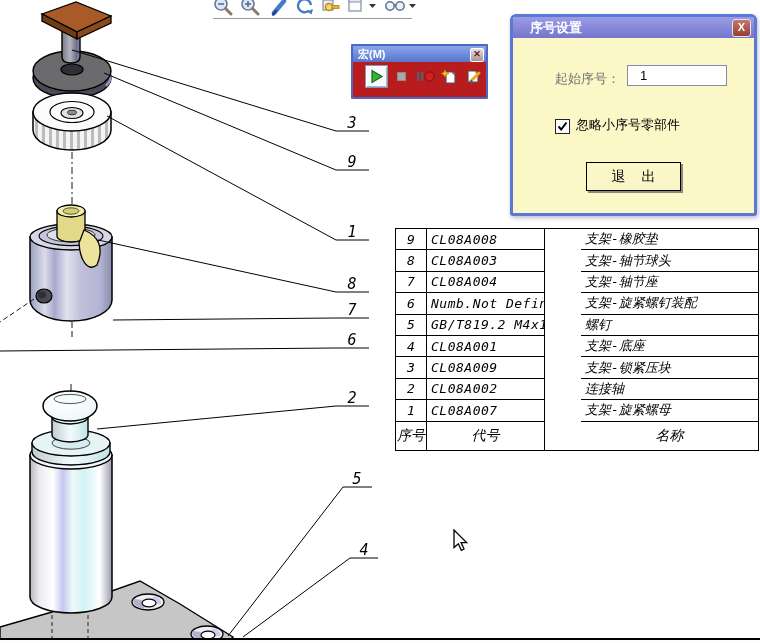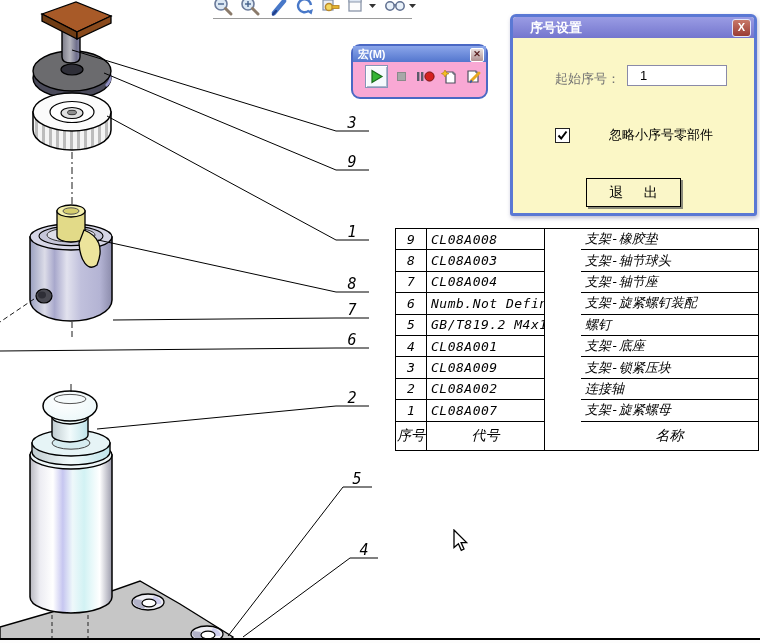--- a/index.html
+++ b/index.html
@@ -21,21 +21,21 @@
   #bom .c{border-right:1px solid #000;border-bottom:1px solid #000;
           display:flex;align-items:center;font-size:13px;overflow:hidden;white-space:nowrap;}
   #bom .seq{justify-content:center;}
   #bom .code{padding-left:4px;letter-spacing:0.5px;font-style:italic;}
   #bom .nam{padding-left:4px;}
   #bom .lastcol{border-right:none;margin-left:36px;}
   #bom .hdr{border-bottom:none;justify-content:center;font-size:14px;}
 
   
   #macro{position:absolute;left:351px;top:44px;width:137px;height:55px;
-         border:2px solid #4a68c4;border-radius:9px;background:#f9a8d4;box-sizing:border-box;}
+         border:2px solid #4a68c4;border-radius:1px;background:#b91c1c;box-sizing:border-box;}
   #macro-title{height:16px;background:linear-gradient(#8ba6ea,#5376cе);
          background:linear-gradient(#8ba6ea,#5376ce);color:#fff;font-size:11px;font-weight:bold;
          line-height:16px;padding-left:5px;position:relative;}
   #macro-close{position:absolute;right:2px;top:2px;width:12px;height:12px;background:#c8b8b8;
          background:linear-gradient(#e8e0e0,#b09090);border:1px solid #fff;border-radius:2px;
          color:#5a2020;font-size:9px;font-weight:bold;line-height:11px;text-align:center;cursor:default;}
   #macro-body{display:flex;align-items:center;padding:3px 0 0 12px;gap:3px;}
   .mbtn{width:21px;height:21px;display:flex;align-items:center;justify-content:center;}
   .mbtn.raised{background:#f6f9fd;border:1px solid #8694b8;
          box-shadow:inset 1px 1px 0 #ffffff,inset -1px -1px 0 #aab6cc;}
@@ -46,27 +46,27 @@
           box-shadow:1px 2px 4px rgba(60,60,120,.35);}
   #dialog-titlebar{height:21px;background:linear-gradient(#9a9ce4,#7476ce);
           border-radius:3px 3px 0 0;position:relative;}
   #dialog-title{color:#fff;font-weight:bold;font-size:13px;line-height:21px;padding-left:17px;}
   #dialog-close{position:absolute;right:3px;top:2px;width:17px;height:16px;
           background:linear-gradient(#c87868,#9a3c34);border:1px solid #dfe4fa;border-radius:3px;
           color:#fff;font-size:11px;font-weight:bold;text-align:center;line-height:15px;cursor:default;}
   #start-label{position:absolute;left:42px;top:53px;font-size:13px;color:#737373;}
   #start-input{position:absolute;left:114px;top:48px;width:86px;height:19px;border:1px solid #8a8aa8;
           background:#fff;font-size:13px;padding:0 0 0 12px;font-family:"Liberation Sans",sans-serif;}
-  #chk-row{position:absolute;left:42px;top:109px;display:flex;align-items:center;gap:33px;}
+  #chk-row{position:absolute;left:42px;top:99px;display:flex;align-items:flex-end;}
   #chk-box{width:13px;height:13px;background:#fff;border:1px solid #222;display:flex;
           align-items:center;justify-content:center;}
   #chk-label{font-size:13px;margin-left:6px;color:#000;}
   #exit-btn{position:absolute;left:73px;top:145px;width:95px;height:29px;background:#faf6c8;
           border:1px solid #000;box-shadow:2px 2px 0 0 #8a8a7a;font-size:14px;color:#000;
-          font-family:Liberation Mono, monospace;letter-spacing:6px;text-indent:6px;margin-top:16px;}
+          font-family:Liberation Sans, sans-serif;letter-spacing:6px;text-indent:6px;}
 
   
   #bottom-line{position:absolute;left:0;top:638px;width:760px;height:2px;background:#000;}
   #bottom-under{position:absolute;left:0;top:640px;width:760px;height:3px;background:#fdfdfd;}
 
   
   #cursor{position:absolute;left:452px;top:529px;}
 </style>
 </head>
 <body>

